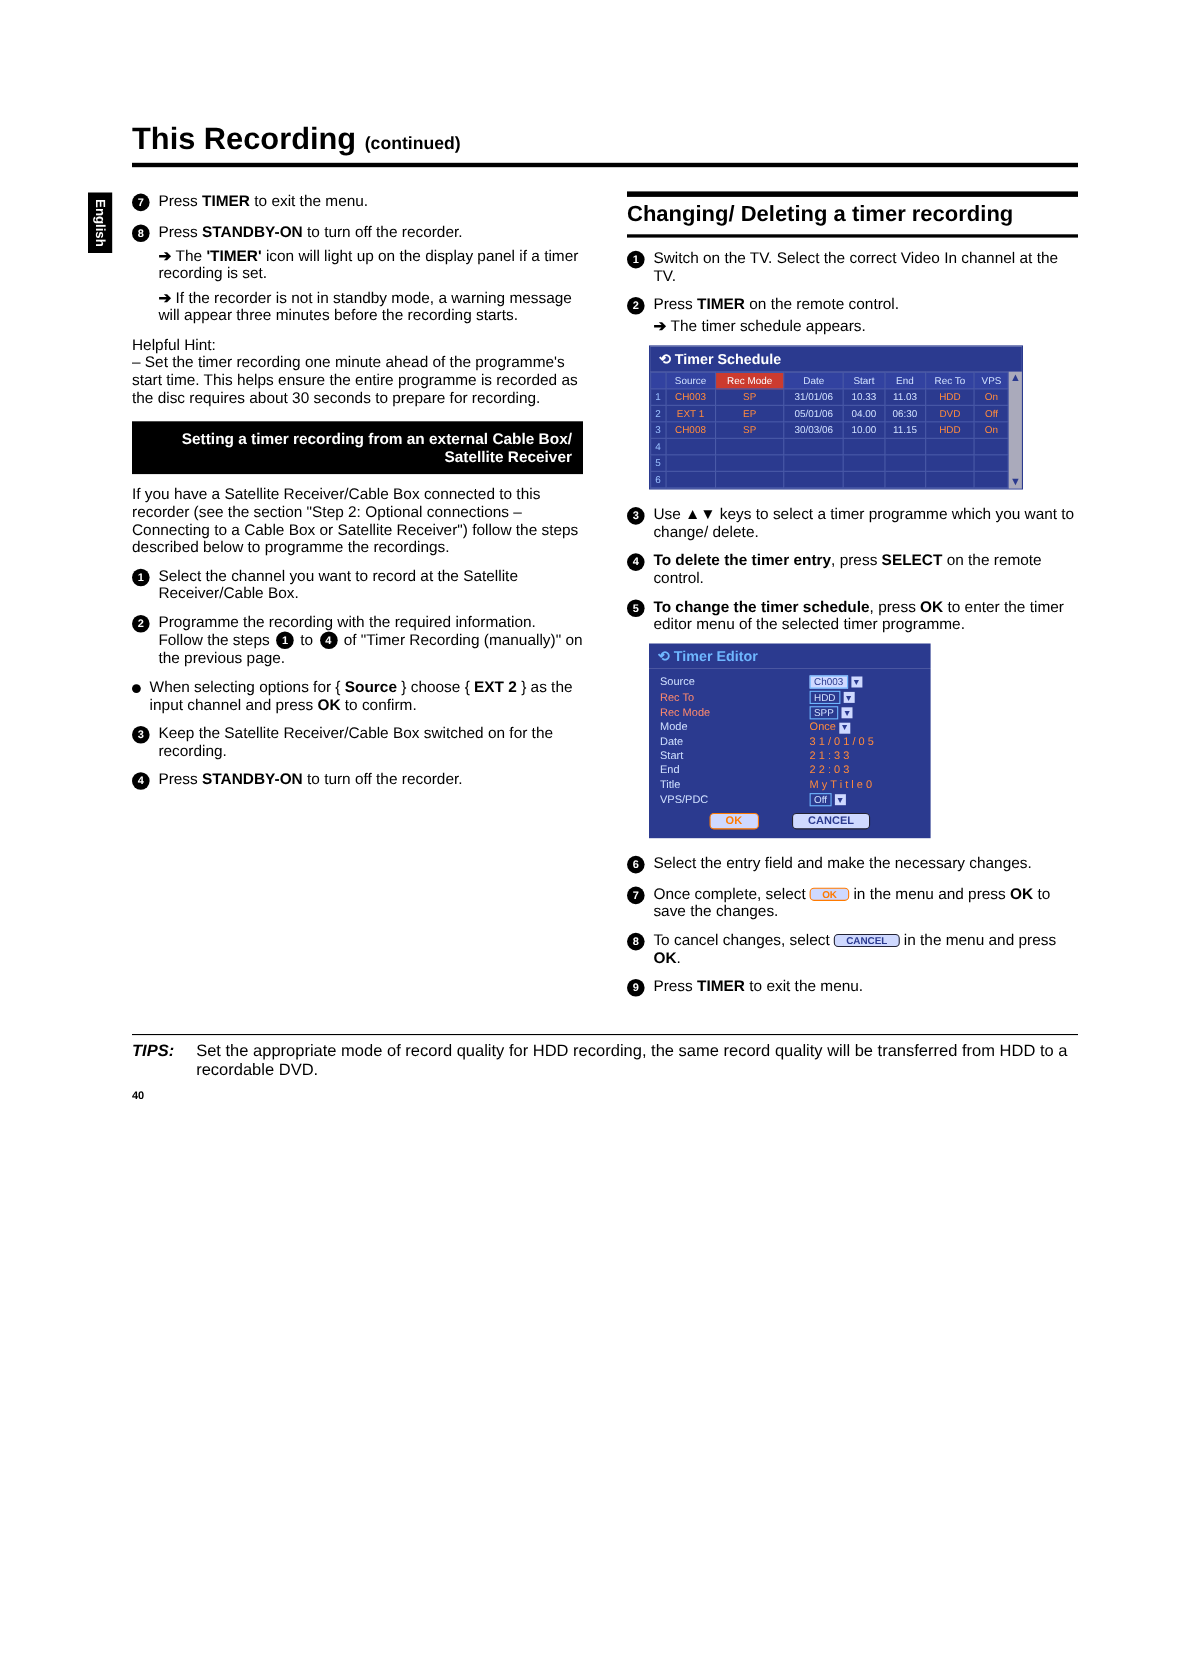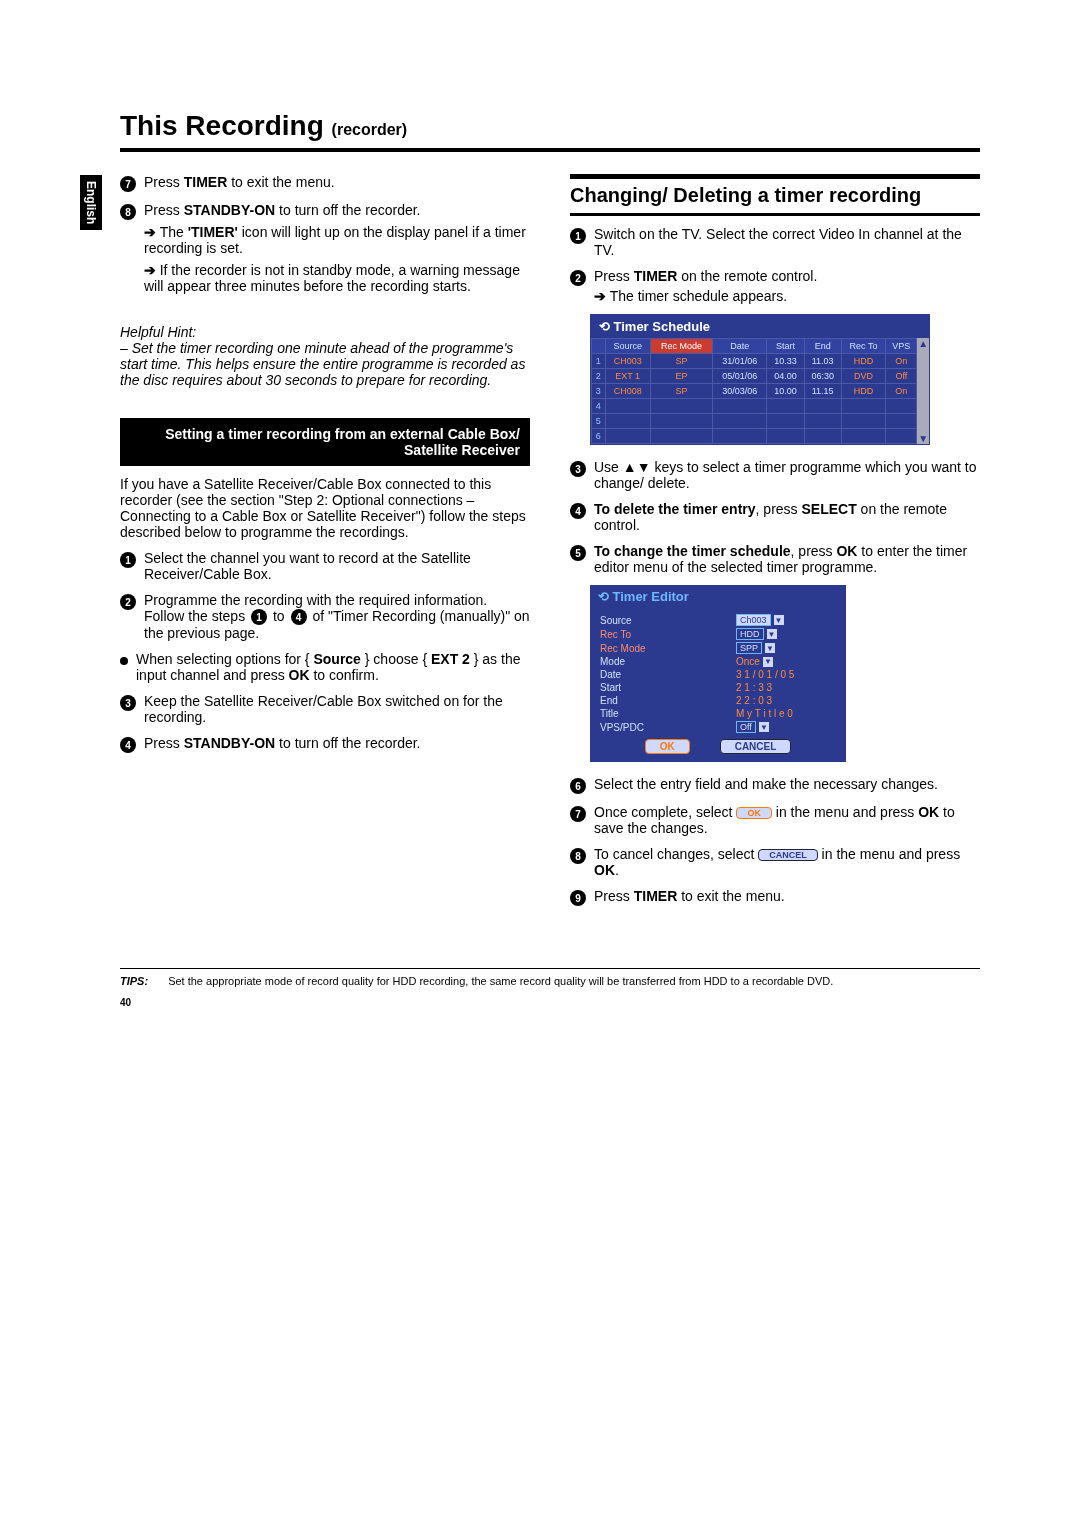--- a/index.html
+++ b/index.html
@@ -87,37 +87,36 @@
     height: 8px;
     border-radius: 50%;
     background: #000;
     flex-shrink: 0;
     margin-top: 6px;
   }
   .arrow {
     font-weight: bold;
   }
   .hint {
-    font-style: italic;
-    margin: 30px 0;
+    margin: 11px 0;
   }
   .blackbox {
     background: #000;
     color: #fff;
     font-weight: bold;
     padding: 8px 10px;
     margin: 14px 0 10px 0;
     text-align: right;
   }
   p { margin: 0 0 10px 0; }
   .tips {
-    margin-top: 52px;
+    margin-top: 24px;
     border-top: 1px solid #000;
     padding-top: 6px;
-    font-size: 11px;
+    font-size: 15px;
     display: flex;
     gap: 20px;
   }
   .tips .label { font-style: italic; font-weight: bold; }
   .pgnum {
     margin-top: 10px;
     font-size: 10px;
     font-weight: bold;
   }
   .bold { font-weight: bold; }
@@ -251,21 +250,21 @@
   }
 </style>
 </head>
 <body>
 
 <div class="page">
   <div class="lang-tab">English</div>
 
   <h1>
     <span>This Recording</span>
-    <span class="cont">(recorder)</span>
+    <span class="cont">(continued)</span>
   </h1>
   <div class="rule-thick"></div>
 
   <div class="cols">
 
     <div class="col">
       <div class="step">
         <span class="numbadge">7</span>
         <div><span>Press </span><span class="bold">TIMER</span><span> to exit the menu.</span></div>
       </div>

